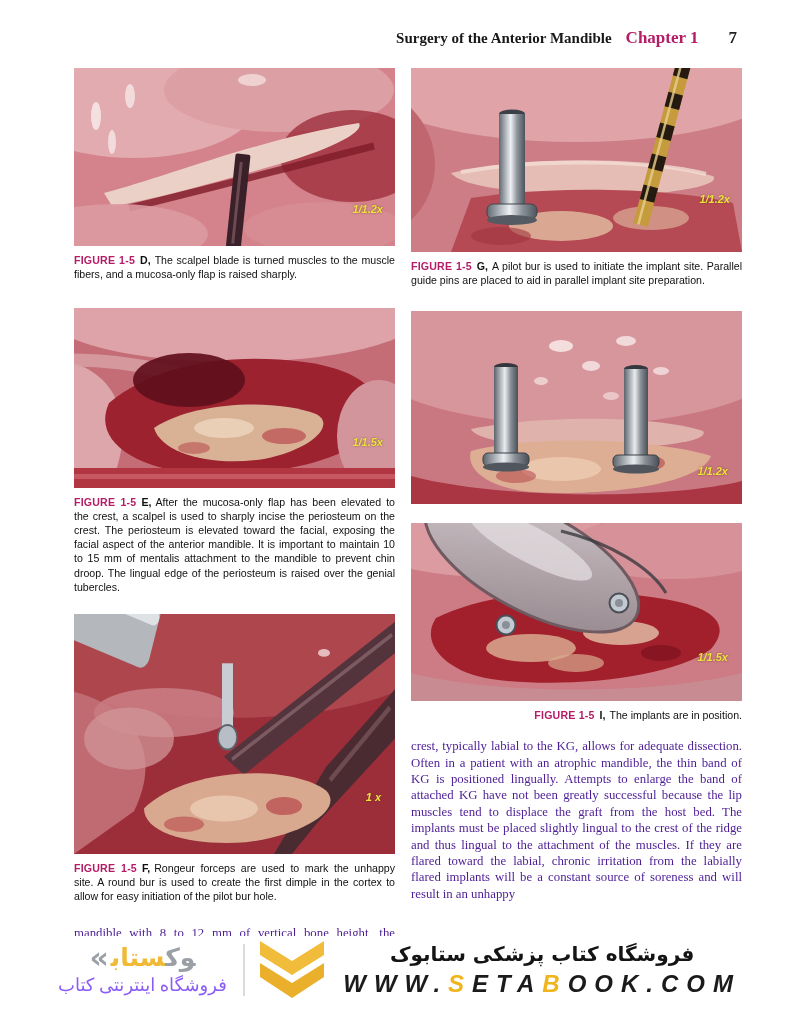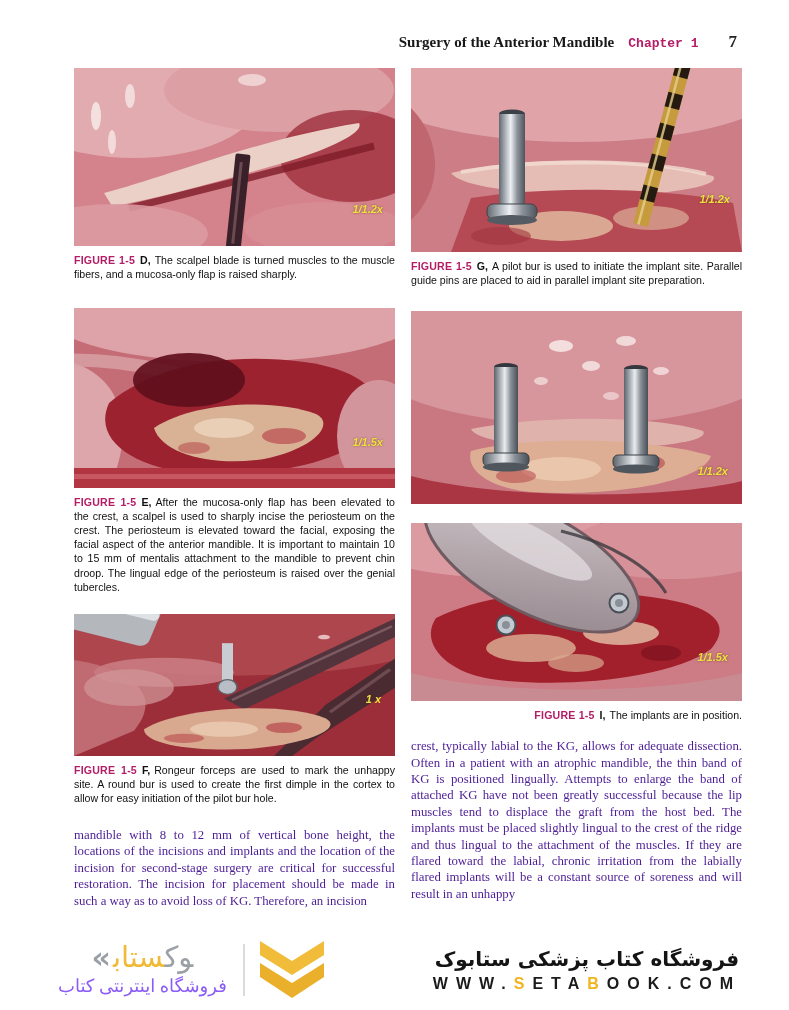--- a/index.html
+++ b/index.html
@@ -4,21 +4,21 @@
 <style>
   * { margin:0; padding:0; box-sizing:border-box; }
   body { background:#777; }
   .page {
     position:relative; width:789px; height:1010px; background:#ffffff;
     font-family:"Liberation Serif", serif; overflow:hidden; margin:0 auto;
   }
   
   .hdr { position:absolute; top:28px; right:52px; display:flex; align-items:baseline;justify-content:flex-end; }
   .hdr-title { font-family:"Liberation Serif", serif; font-weight:bold; font-size:15px; color:#181818; }
-  .hdr-chapter { font-family:Liberation Mono, monospace; font-weight:bold; font-size:13px; color:#b41c66; margin-left:14px;margin-top:8px; }
+  .hdr-chapter { font-family:Liberation Serif, serif; font-weight:bold; font-size:17px; color:#b41c66; margin-left:14px; }
   .hdr-page { font-family:"Liberation Serif", serif; font-weight:bold; font-size:17px; color:#222; margin-left:30px; }
   
   .col { position:absolute; top:68px; }
   .col-left  { left:74px;  width:321px; }
   .col-right { left:411px; width:331px; }
   
   .photo { position:relative; width:100%; overflow:hidden; line-height:0; }
   .photo svg { display:block; width:100%; height:100%; }
   .mag {
     position:absolute; font-family:"Liberation Sans", sans-serif;
@@ -45,27 +45,27 @@
   
   .footer {
     position:absolute; left:0; right:0; bottom:0; height:74px; background:#fff;
     display:flex; align-items:center; justify-content:space-between;
     padding:2px 48px 8px 58px;
   }
   .f-left { display:flex; align-items:center; }
   .logo-text-block { display:flex; flex-direction:column; align-items:center; }
   .logo-row { display:flex; align-items:center; }
   .angle-q { font-family:"DejaVu Sans", sans-serif; font-weight:bold; font-size:30px; color:#9aa0a6; line-height:.9; margin-right:2px; }
-  .wordmark { font-family:"DejaVu Sans", sans-serif; font-weight:normal; font-size:29px; line-height:1; direction:rtl; }
+  .wordmark { font-family:"DejaVu Sans", sans-serif; font-weight:bold; font-size:25px; line-height:1; direction:rtl; }
   .wm-y { color:#f0ba36; } .wm-g { color:#9aa0a6; }
   .tagline { font-family:Liberation Serif, serif; font-size:18px; color:#8b5cf6; margin-top:3px; }
   .logo-divider { width:2px; height:52px; background:#d8dadd; margin:0 14px 0 16px; }
   .f-right { display:flex; flex-direction:column; align-items:center;justify-content:space-between; }
   .store-name { font-family:"DejaVu Sans", sans-serif; font-size:20px; font-weight:bold; color:#141414; }
-  .url { font-family:"Liberation Sans", sans-serif; font-weight:bold; font-size:16px; letter-spacing:8px; color:#1b1b1b; margin-top:4px; white-space:nowrap; }
+  .url { font-family:"Liberation Sans", sans-serif; font-weight:bold; font-size:24px; letter-spacing:8px; color:#1b1b1b; margin-top:4px; white-space:nowrap;font-style:italic; }
   .u-y { color:#f0b51d; }
 </style>
 </head>
 <body>
 
 <div class="page">
 
   <div class="hdr">
     <span class="hdr-title">Surgery of the Anterior Mandible</span>
     <span class="hdr-chapter">Chapter 1</span>
@@ -112,21 +112,21 @@
         <ellipse cx="120" cy="140" rx="16" ry="6" fill="#b43b42" opacity=".5"></ellipse>
         <ellipse cx="305" cy="128" rx="42" ry="56" fill="#d3959c"></ellipse>
         <rect x="0" y="160" width="321" height="20" fill="#b23642"></rect>
         <rect x="0" y="166" width="321" height="5" fill="#d06671" opacity=".7"></rect>
       </svg>
       <span class="mag" style="right:12px; bottom:40px">1/1.5x</span>
     </div>
 
     <p class="caption"><span class="cap-label">FIGURE 1-5</span><span class="cap-letter">E,</span><span>After the mucosa-only flap has been elevated to the crest, a scalpel is used to sharply incise the periosteum on the crest. The periosteum is elevated toward the facial, exposing the facial aspect of the anterior mandible. It is important to maintain 10 to 15 mm of mentalis attachment to the mandible to prevent chin droop. The lingual edge of the periosteum is raised over the genial tubercles.</span></p>
 
-    <div class="photo mt-f" style="height:142px">
+    <div class="photo mt-f" style="height:240px">
       <svg viewBox="0 0 321 185" preserveAspectRatio="none">
         <rect width="321" height="185" fill="#9c2e3a"></rect>
         <ellipse cx="160" cy="28" rx="205" ry="52" fill="#b14a52" opacity=".85"></ellipse>
         <path d="M0,60 C52,70 92,102 60,152 L0,185 Z" fill="#c06a72"></path>
         <ellipse cx="90" cy="76" rx="70" ry="19" fill="#c97b82" opacity=".9"></ellipse>
         <ellipse cx="55" cy="96" rx="45" ry="24" fill="#d29598" opacity=".75"></ellipse>
         <g transform="rotate(18 40 30)">
           <rect x="-40" y="-25" width="115" height="58" rx="9" fill="#b4b8bd"></rect>
           <rect x="-40" y="-14" width="115" height="12" rx="6" fill="#dfe2e5"></rect>
         </g>

